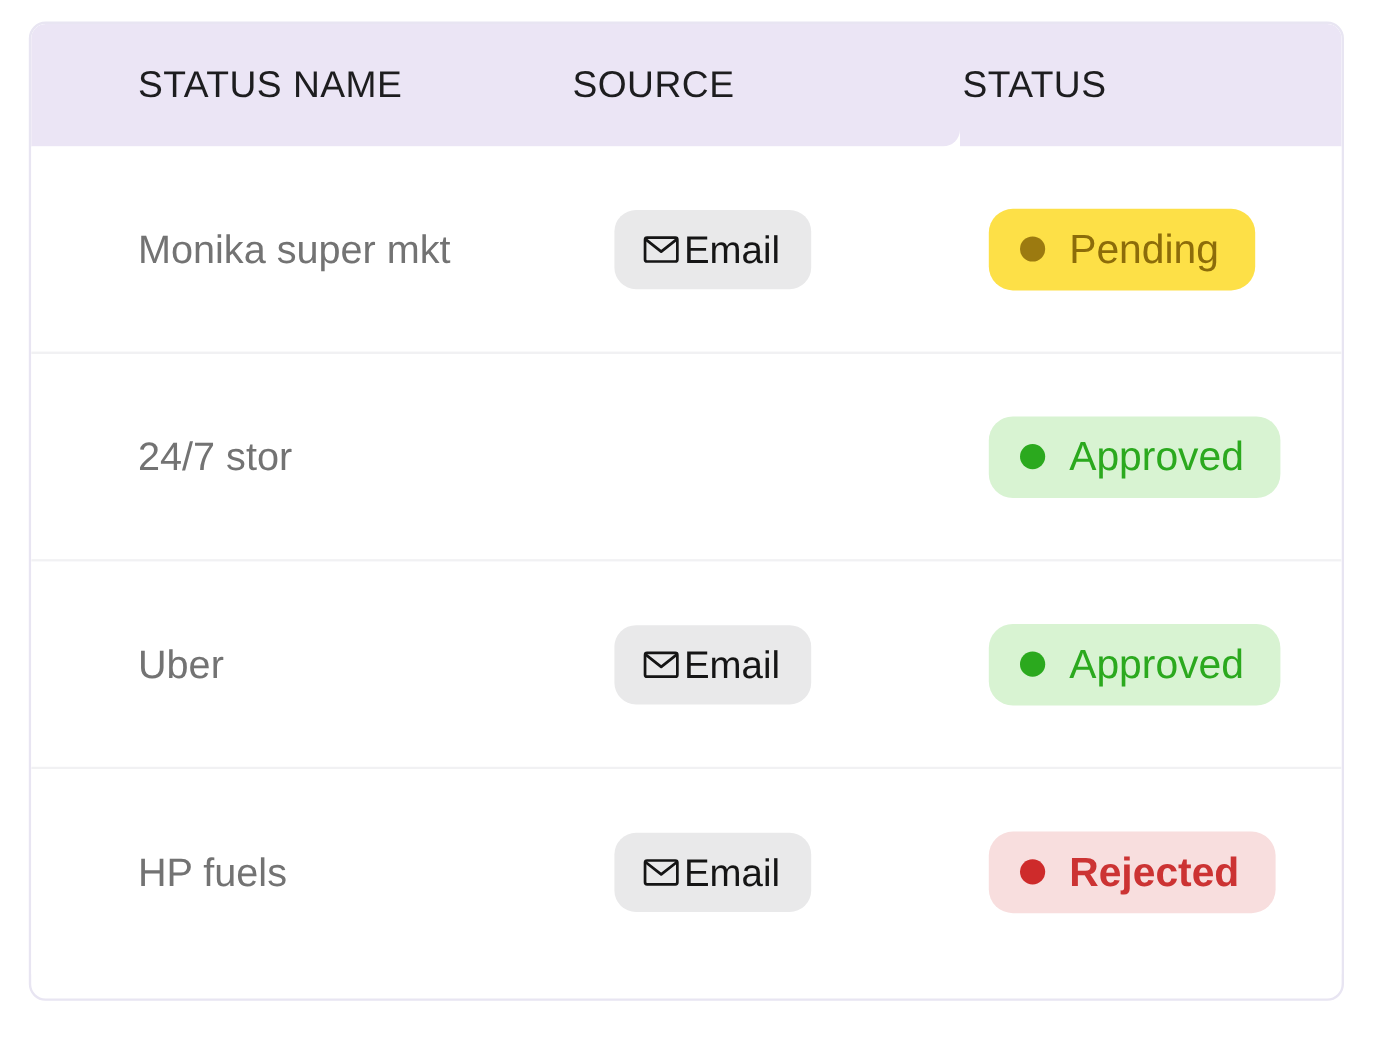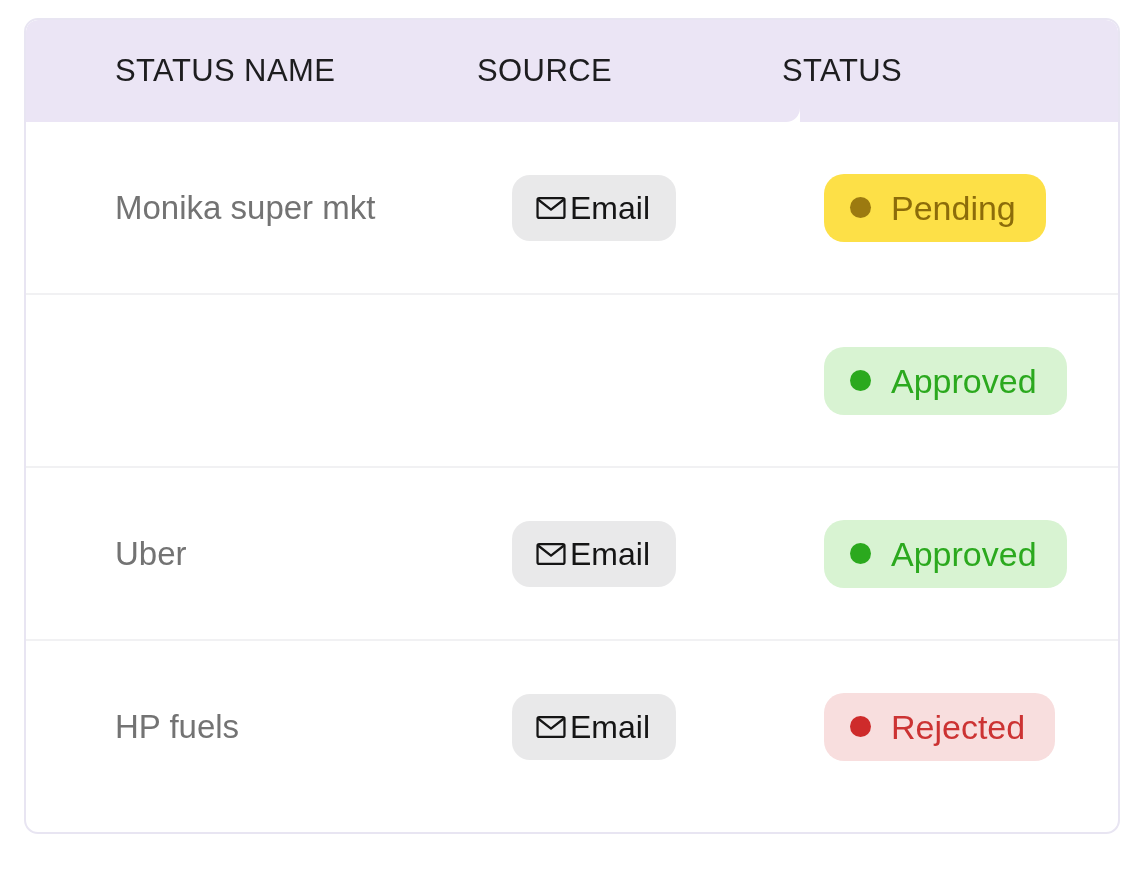--- a/index.html
+++ b/index.html
@@ -67,21 +67,21 @@
     display: flex;
     align-items: center;
     font-size: 31px;
     letter-spacing: 0.4px;
     color: #1d1d1f;
     font-weight: 400;
     white-space: nowrap;
   }
   .hc-vendor { left: 89px; }
   .hc-source { left: 451px; }
-  .hc-status { left: 756px; }
+  .hc-status { left: 776px; }
 
   
   .table-body {
     position: relative;
   }
   .row {
     position: relative;
     height: 171px;
     border-bottom: 2px solid #F1F1F3;
     background: #ffffff;
@@ -160,21 +160,21 @@
   .status-pending { background: #fde047; }
   .status-pending .status-dot { background: #9C7A10; }
   .status-pending .status-label { color: #8C6C0A; }
 
   .status-approved { background: #D8F3D2; }
   .status-approved .status-dot { background: #2BA91E; }
   .status-approved .status-label { color: #2BA91E; }
 
   .status-rejected { background: #F8DEDE; }
   .status-rejected .status-dot { background: #CE2B2B; }
-  .status-rejected .status-label { color: #CC3333; }
+  .status-rejected .status-label { color: #CC3333; font-weight: bold; }
 </style>
 </head>
 <body>
 
 <div class="page">
   <div class="vendor-table">
 
     <div class="table-header">
       <div class="header-seg header-seg-left"></div>
       <div class="header-seg header-seg-right"></div>
@@ -200,20 +200,21 @@
         </div>
         <div class="cell cell-status">
           <span class="status-pill status-pending">
             <span class="status-dot"></span>
             <span class="status-label">Pending</span>
           </span>
         </div>
       </div>
 
       <div class="row">
+        <div class="cell cell-vendor">24/7 stor</div>
         <div class="cell cell-status">
           <span class="status-pill status-approved">
             <span class="status-dot"></span>
             <span class="status-label">Approved</span>
           </span>
         </div>
       </div>
 
       <div class="row">
         <div class="cell cell-vendor">Uber</div>

